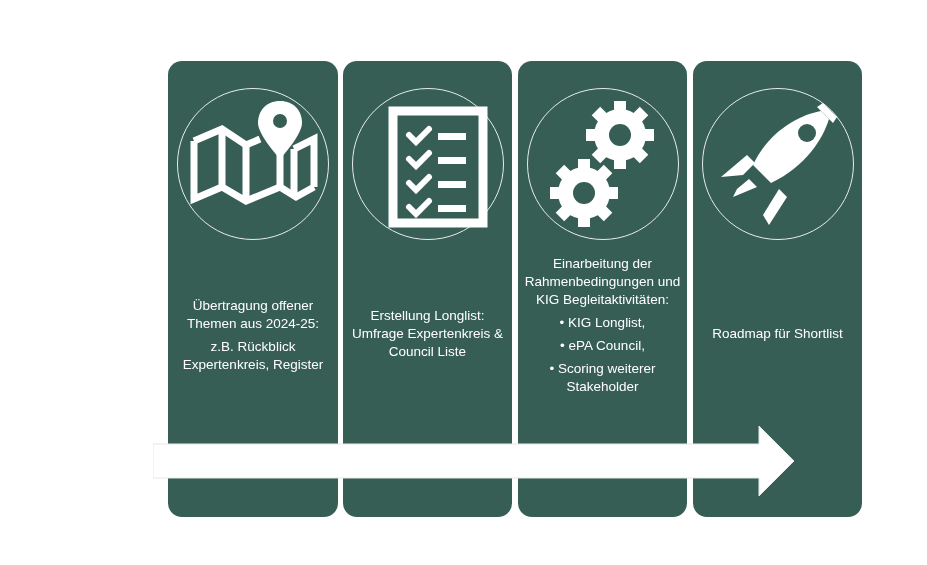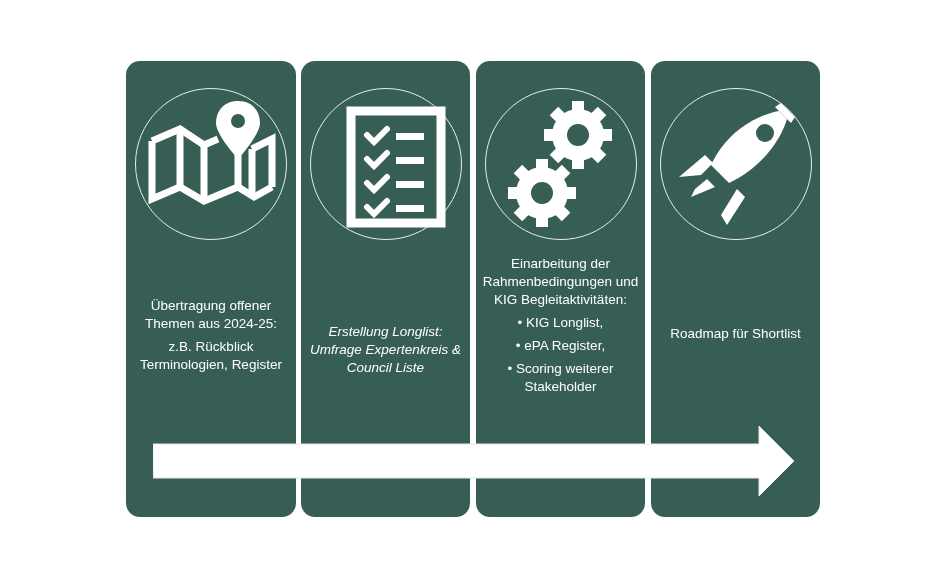--- a/index.html
+++ b/index.html
@@ -1,18 +1,18 @@
 <!DOCTYPE html>
 <html><head>
 <meta charset="utf-8">
 <style>
   html, body { margin:0; padding:0; }
   body { width:927px; height:565px; background:#ffffff; position:relative; overflow:hidden;
          font-family:"Liberation Sans", "DejaVu Sans", sans-serif; }
-  .panel { position:absolute; top:61px; height:456px; background:#375e55; border-radius:14px; }
+  .panel { position:absolute; top:61px; height:456px; background:#375e55; border-radius:14px;margin-left:42px; }
   .circle { position:absolute; left:50%; top:27px; width:150px; height:150px; margin-left:-76px;
             border:1px solid #e6ece9; border-radius:50%; }
   .circle svg { position:absolute; left:0; top:0; width:150px; height:150px; }
   .text { position:absolute; left:6px; right:6px; color:#ffffff; font-size:13.5px; line-height:18px;
           text-align:center; }
   .text p { margin:0 0 5px 0; }
   .arrow { position:absolute; left:153px; top:426px; }
 </style>
 </head>
 <body>
@@ -23,21 +23,21 @@
       <g fill="none" stroke="#fff" stroke-width="7" stroke-linejoin="miter">
         <path d="M16 52 L44 40 L68 56 L82 50 M116 60 L136 50 L136 98 M16 52 L16 110 L44 98 L68 112 L102 98 L118 108 L136 98"></path>
         <path d="M44 40 L44 98 M68 56 L68 112 M102 62 L102 98 M116 60 L116 106"></path>
       </g>
       <path d="M102 12 C88 12 80 22 80 34 C80 46 102 70 102 70 C102 70 124 46 124 34 C124 22 116 12 102 12 Z" fill="#fff"></path>
       <circle cx="102" cy="32" r="7" fill="#375e55"></circle>
     </svg>
   </div>
   <div class="text" style="top:236px;">
     <p>Übertragung offener Themen aus 2024-25:</p>
-    <p>z.B. Rückblick Terminologien, Register</p>
+    <p>z.B. Rückblick Expertenkreis, Register</p>
   </div>
 </div>
 
 <div class="panel" style="left:301px;width:169px;">
   <div class="circle">
     <svg viewBox="0 0 150 150">
       <rect x="40" y="22" width="90" height="112" fill="none" stroke="#fff" stroke-width="9"></rect>
       <g fill="none" stroke="#fff" stroke-width="6" stroke-linecap="round">
         <path d="M56 46 L63 53 L76 40"></path>
           <path d="M56 70 L63 77 L76 64"></path>
@@ -45,21 +45,21 @@
           <path d="M56 118 L63 125 L76 112"></path>
       </g>
       <g fill="#fff">
         <rect x="85" y="44" width="28" height="7"></rect>
           <rect x="85" y="68" width="28" height="7"></rect>
         <rect x="85" y="92" width="28" height="7"></rect>
           <rect x="85" y="116" width="28" height="7"></rect>
       </g>
     </svg>
   </div>
-  <div class="text" style="top:262px;font-style:italic;">
+  <div class="text" style="top:246px;">
     <p>Erstellung Longlist: Umfrage Expertenkreis &amp; Council Liste</p>
   </div>
 </div>
 
 <div class="panel" style="left:476px;width:169px;">
   <div class="circle">
     <svg viewBox="0 0 150 150">
       <g fill="#fff">
         <g transform="translate(92,46)">
           <circle r="26"></circle>
@@ -90,21 +90,21 @@
           </g>
         </g>
       </g>
       <circle cx="92" cy="46" r="11" fill="#375e55"></circle>
       <circle cx="56" cy="104" r="11" fill="#375e55"></circle>
     </svg>
   </div>
   <div class="text" style="top:194px;">
     <p>Einarbeitung der Rahmenbedingungen und KIG Begleitaktivitäten:</p>
     <p>• KIG Longlist,</p>
-    <p>• ePA Register,</p>
+    <p>• ePA Council,</p>
     <p style="margin-bottom:0">• Scoring weiterer Stakeholder</p>
   </div>
 </div>
 
 <div class="panel" style="left:651px;width:169px;">
   <div class="circle">
     <svg viewBox="0 0 150 150">
       <g fill="#fff">
         <path d="M118 22 C96 26 66 42 50 76 L68 94 C102 78 120 50 126 30 Z"></path>
         <path d="M120 14 L134 28 L130 34 L114 18 Z"></path>

